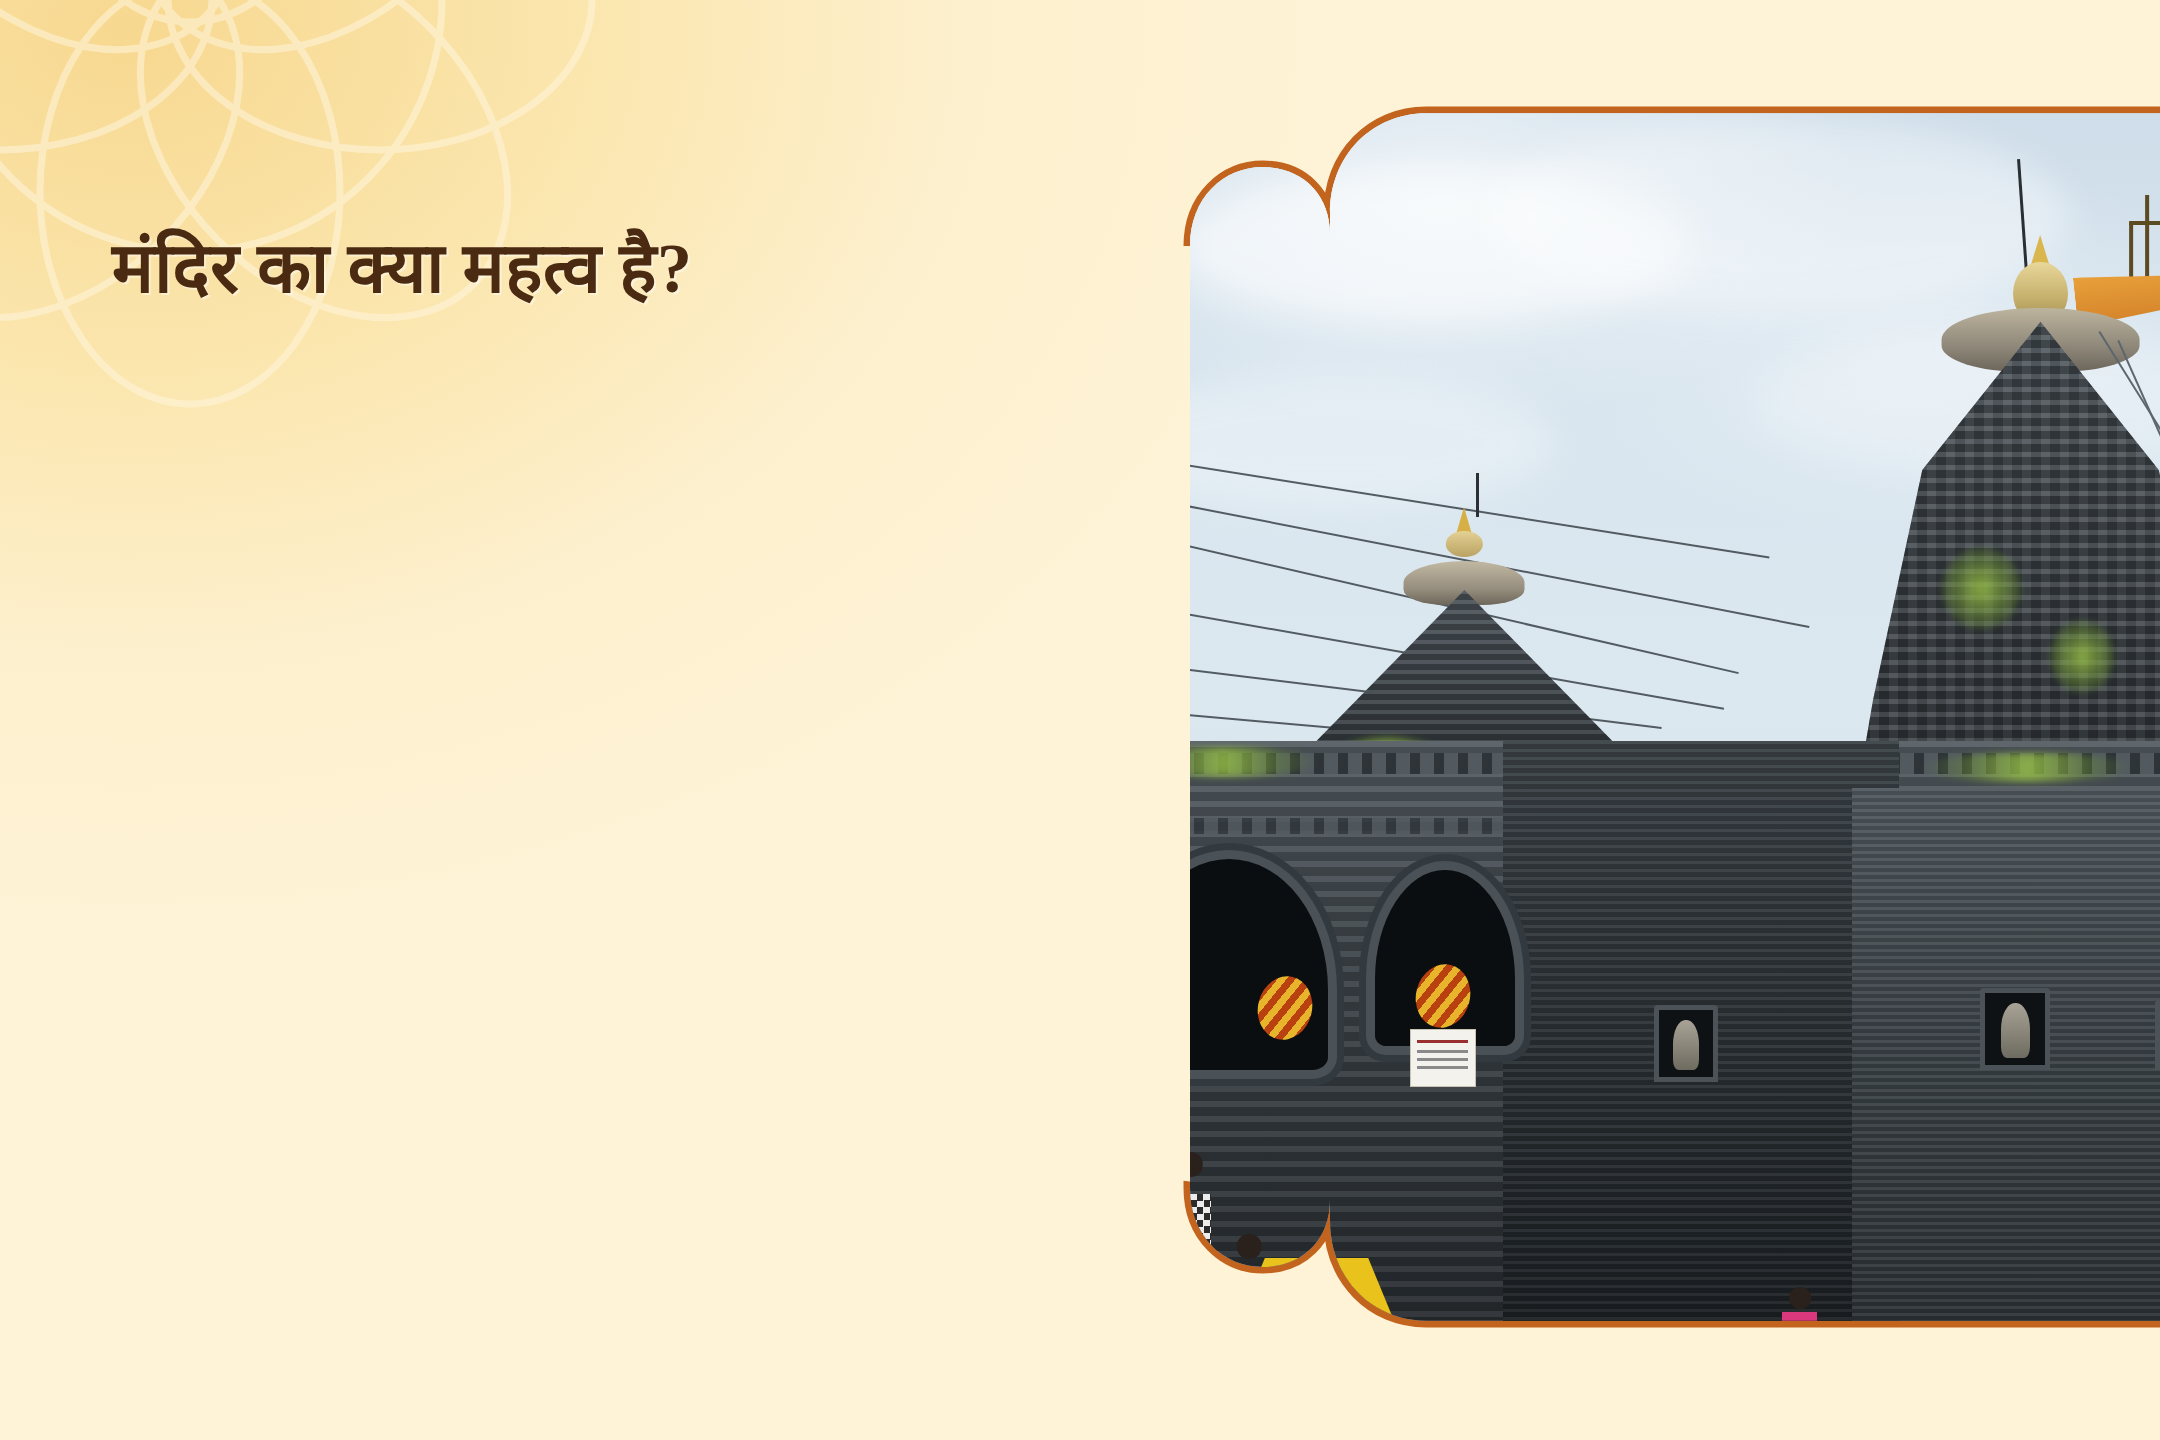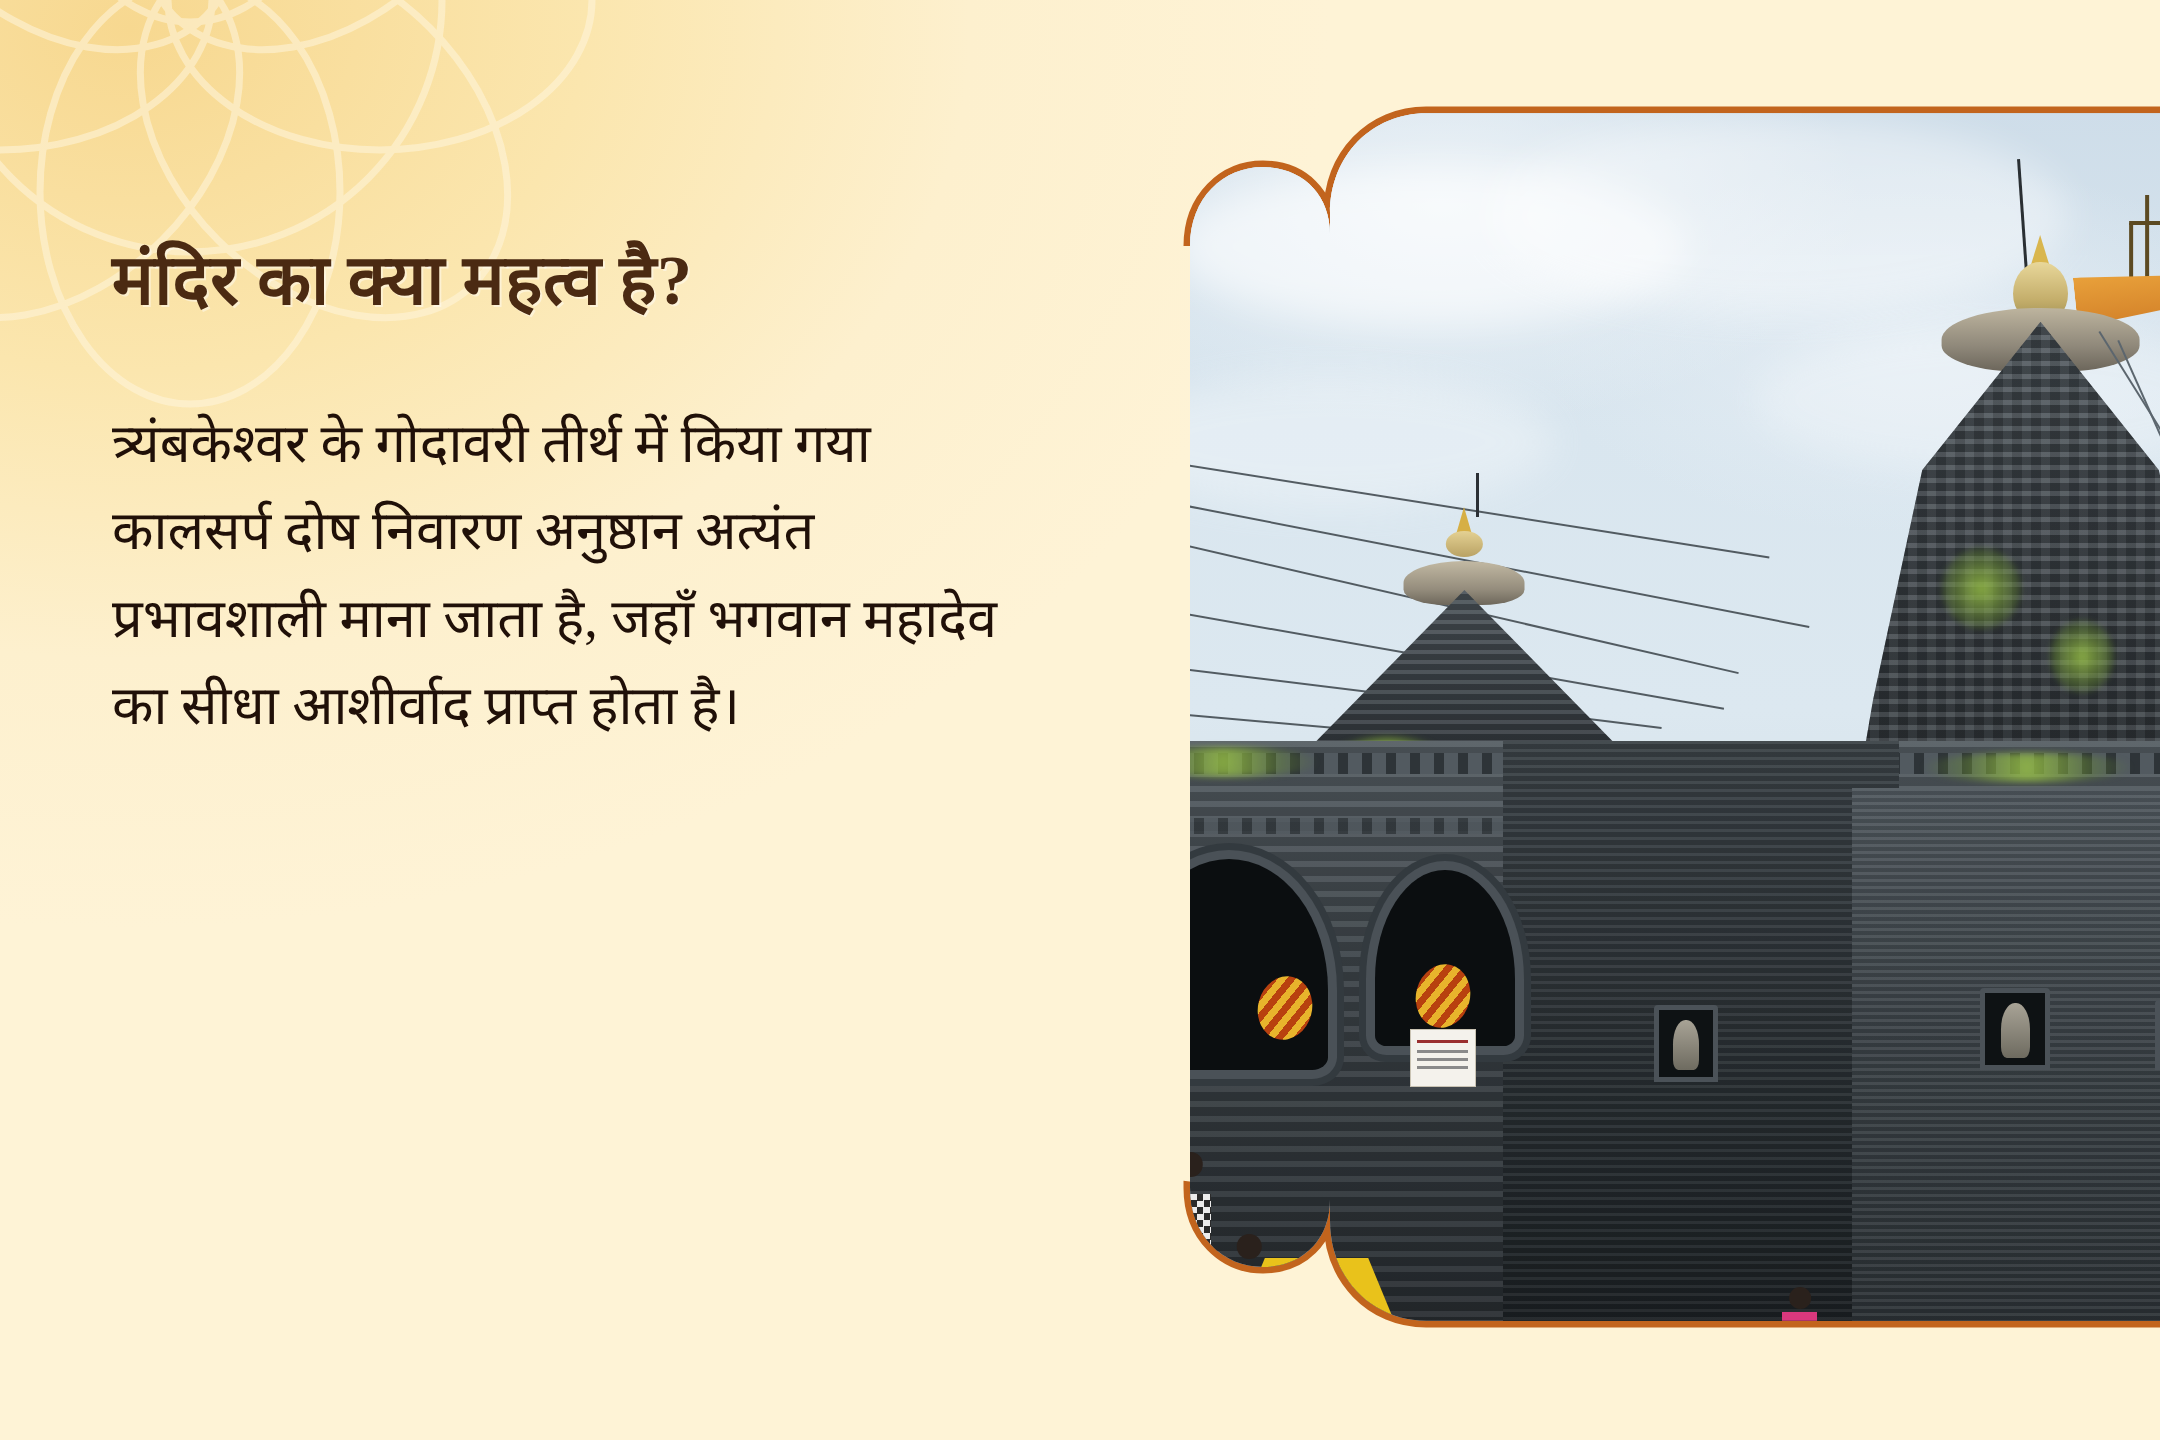--- a/index.html
+++ b/index.html
@@ -20,21 +20,21 @@
   #bg-flower{
     position:absolute; left:-240px; top:-300px; width:900px; height:820px;
     opacity:.55; pointer-events:none;
   }
   #bg-flower circle, #bg-flower ellipse, #bg-flower path{
     fill:none; stroke:#FFF6DE; stroke-width:7;
   }
 
   
   #text-col{
-    position:absolute; left:112px; top:240px; width:930px;
+    position:absolute; left:112px; top:228px; width:930px;
   }
   #page-title{
     font-family:"Liberation Serif", serif;
     font-size:70px; font-weight:700; letter-spacing:.5px;
     color:#4B2A12; line-height:1.18;
     text-shadow:2px 2px 0 rgba(255,255,255,.45);
   }
   #body-paragraph{
     margin-top:78px;
     font-family:"Liberation Serif", serif;
@@ -230,21 +230,20 @@
   <ellipse cx="240" cy="300" rx="212" ry="150"></ellipse>
   <ellipse cx="620" cy="300" rx="212" ry="150"></ellipse>
   <ellipse cx="296" cy="166" rx="150" ry="212" transform="rotate(-45 296 166)"></ellipse>
   <ellipse cx="564" cy="166" rx="150" ry="212" transform="rotate(45 564 166)"></ellipse>
   <ellipse cx="296" cy="434" rx="150" ry="212" transform="rotate(45 296 434)"></ellipse>
   <ellipse cx="564" cy="434" rx="150" ry="212" transform="rotate(-45 564 434)"></ellipse>
 </svg>
 
 <div id="text-col">
   <h1 id="page-title">मंदिर का क्या महत्व है?</h1>
-  <p id="body-paragraph">त्र्यंबकेश्वर के गोदावरी तीर्थ में किया गया कालसर्प दोष निवारण अनुष्ठान अत्यंत प्रभावशाली माना जाता है, जहाँ भगवान महादेव का सीधा आशीर्वाद प्राप्त होता है।</p>
 </div>
 
 <div id="photo-frame">
 
   <svg class="frame-svg" viewBox="0 0 1120 1222" preserveAspectRatio="none" aria-hidden="true">
     <defs>
       <clipPath id="ogeeClip" clipPathUnits="objectBoundingBox">
         <path d="M0.075,0.115
                  C0.075,0.075 0.105,0.050 0.140,0.050
                  C0.175,0.050 0.200,0.072 0.200,0.105

